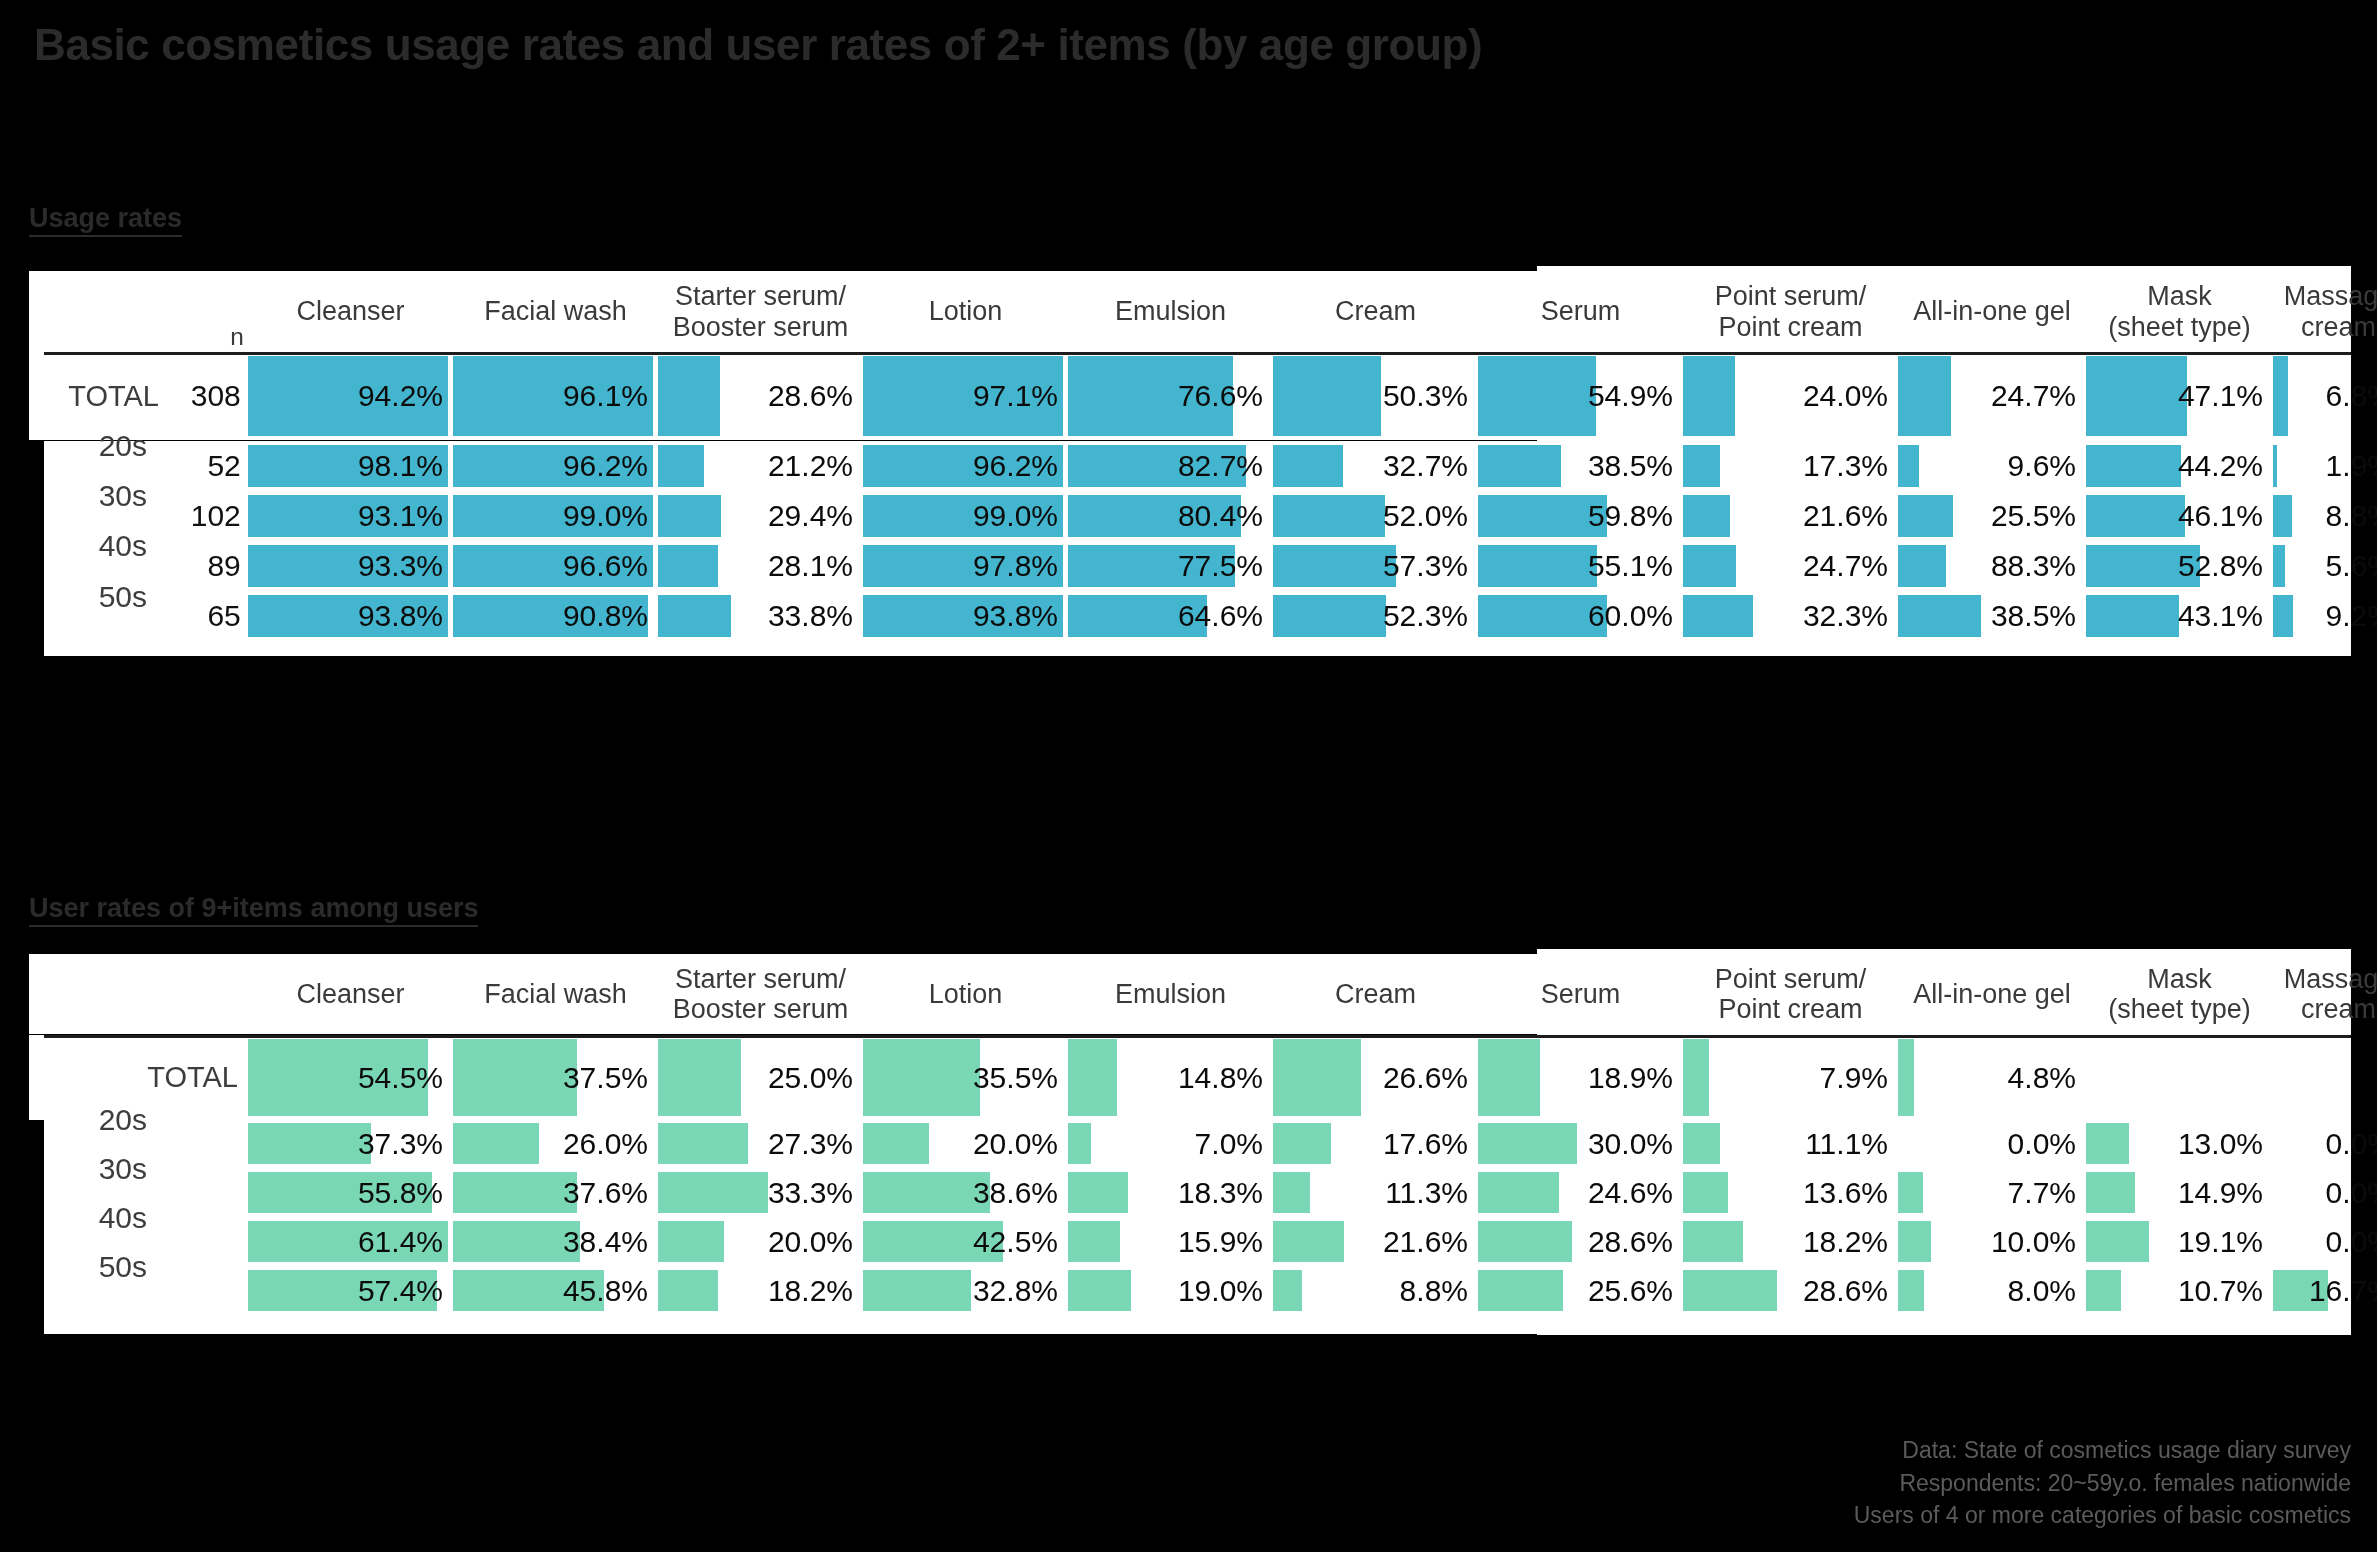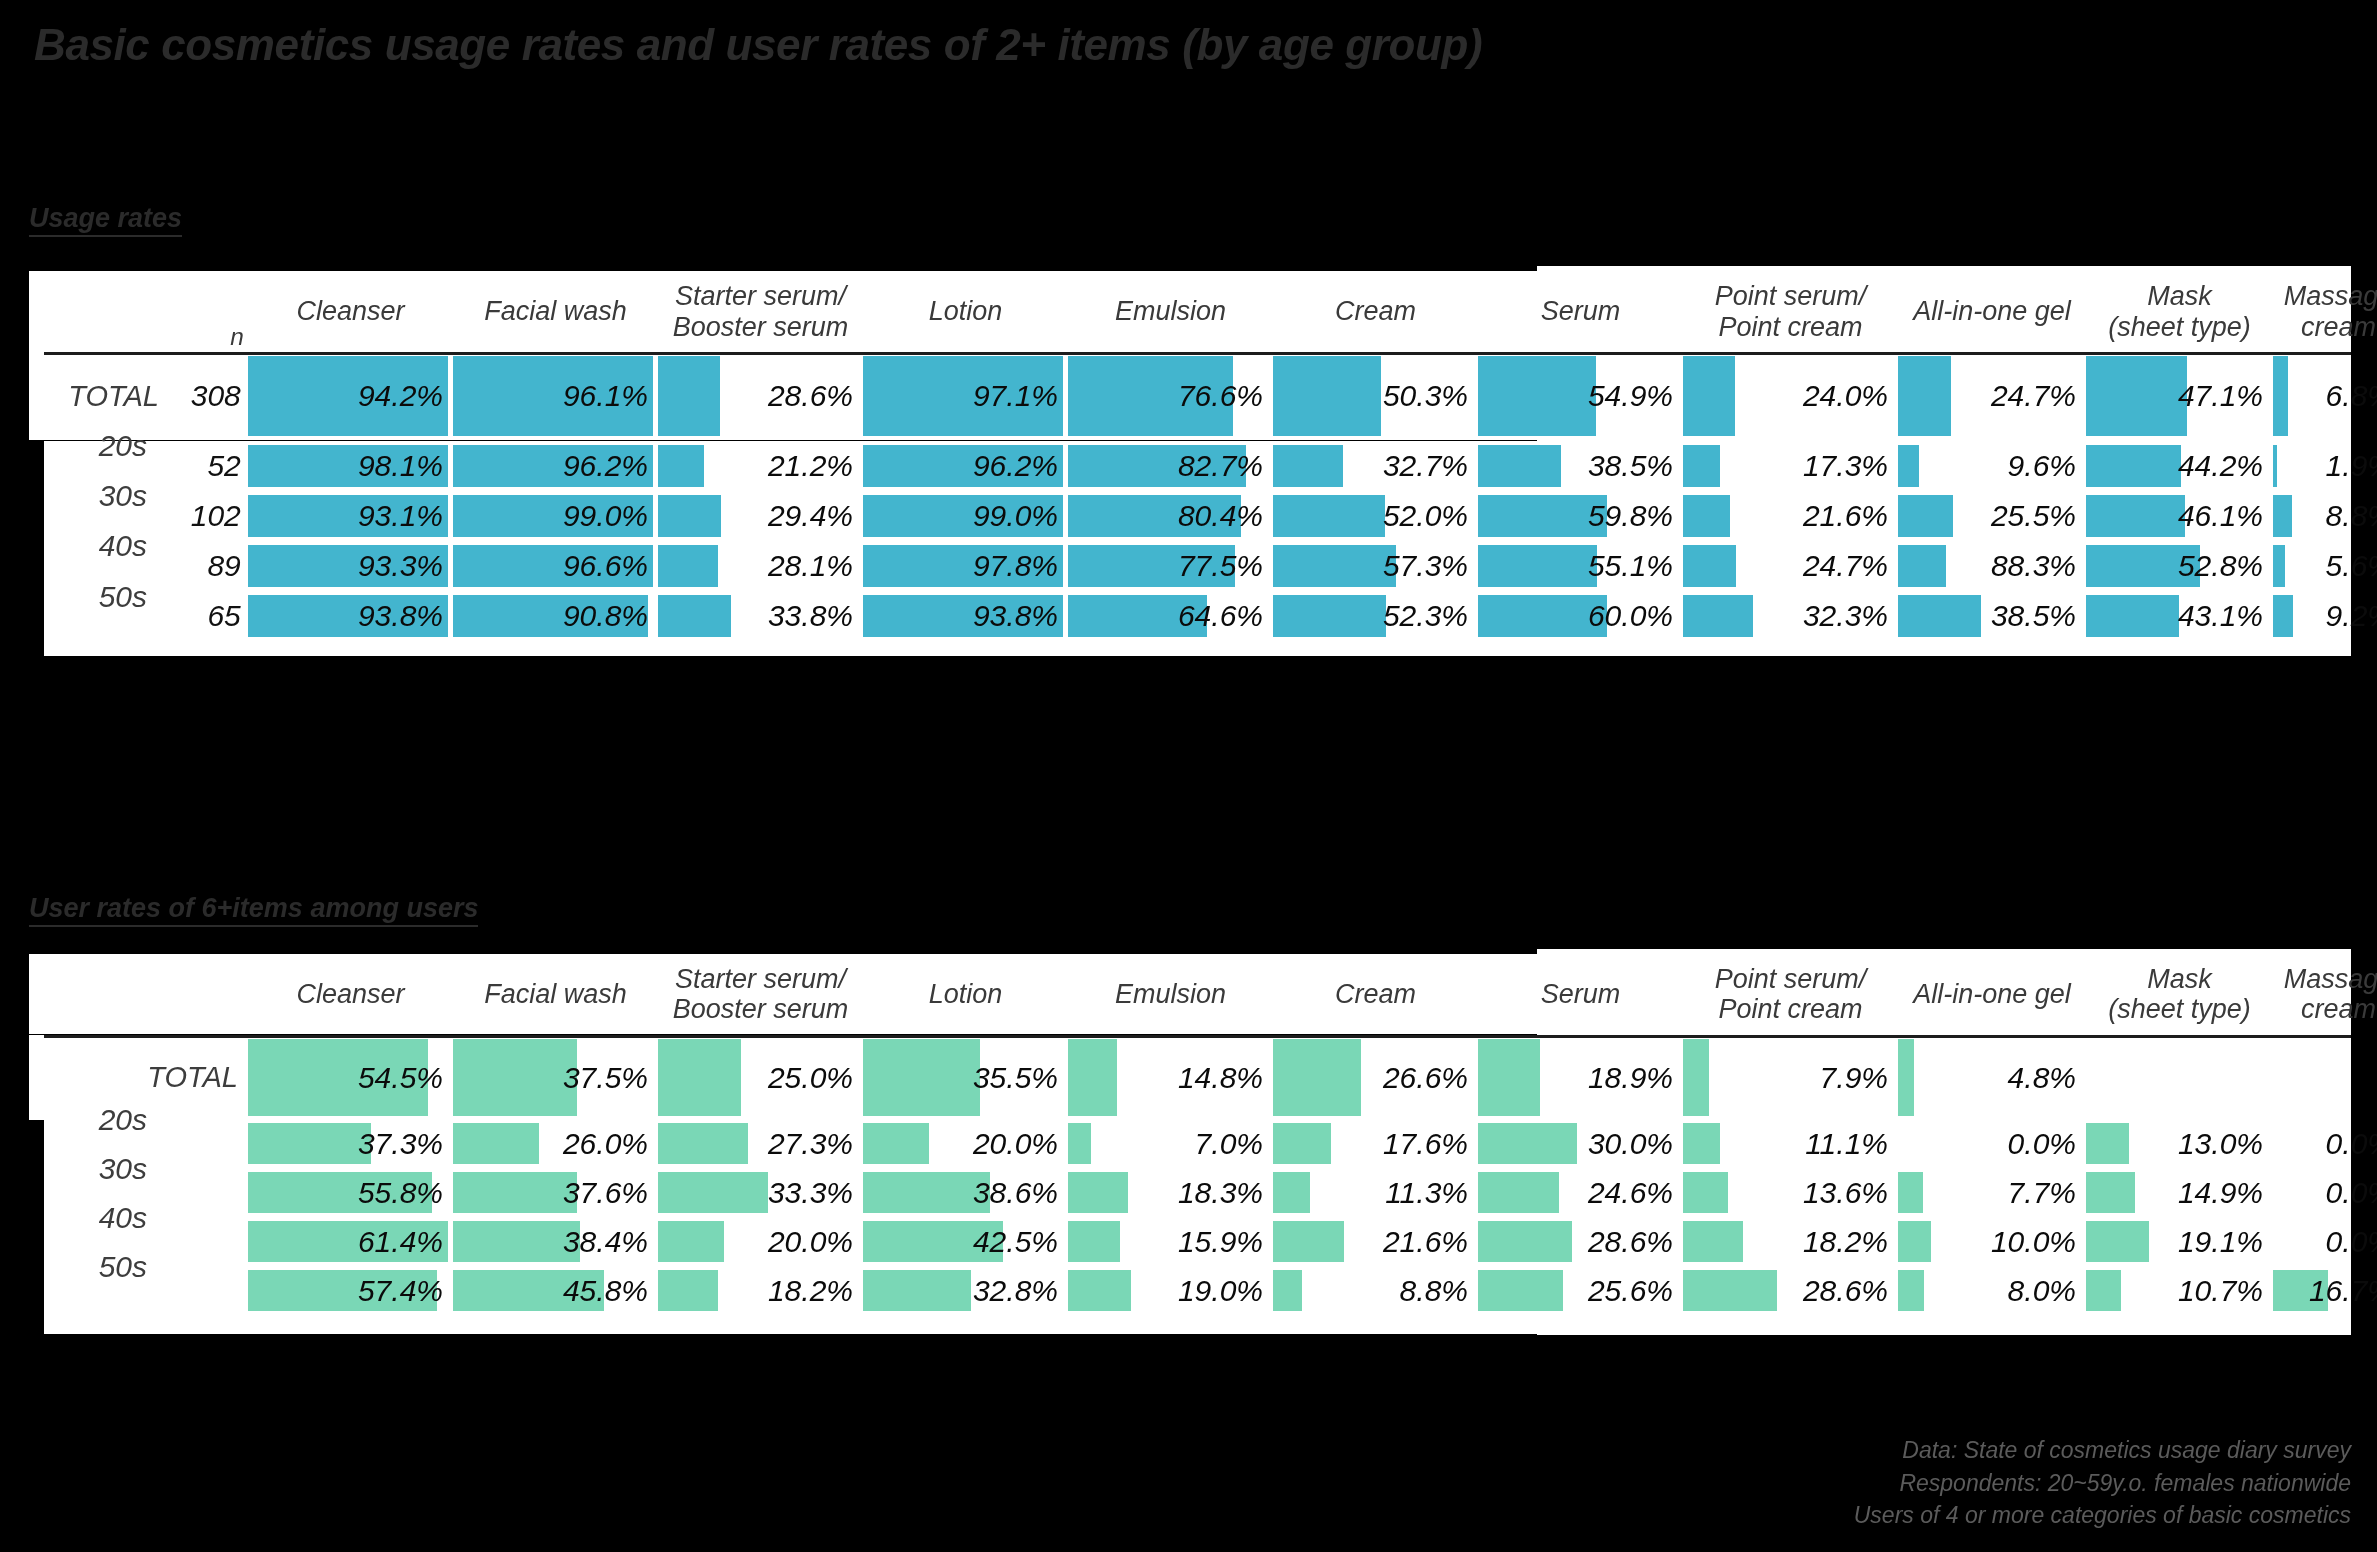--- a/index.html
+++ b/index.html
@@ -1,21 +1,21 @@
 <!DOCTYPE html>
 <html style="font-size:11.5px"><head>
 <meta charset="utf-8">
 <style>
   html,body{margin:0;padding:0;background:#000;}
   body{
     width:2377px;height:1552px;position:relative;overflow:hidden;
     font-family:"Liberation Sans", sans-serif;
     -webkit-font-smoothing:antialiased;
   }
-  .root{position:absolute;inset:0;font-style:italic;}
+  .root{position:absolute;inset:0;}
 
   
   #page-title{
     position:absolute;left:34px;top:20px;
     font-size:44px;font-weight:bold;color:#2b2b2b;
     letter-spacing:-0.4px;white-space:nowrap;
   }
 
   
   .section-head{
@@ -379,21 +379,21 @@
       </div>
     </div>
 
   <div class="agecol" id="t1-ages" style="left:29px;top:271px;height:385px;">
       <div class="ag" style="top: 158px;">20s</div>
       <div class="ag" style="top: 208px;">30s</div>
       <div class="ag" style="top: 258px;">40s</div>
       <div class="ag" style="top: 309px;">50s</div>
     </div>
 
-  <div class="section-head" id="head-userrates">User rates of 6+items among users</div>
+  <div class="section-head" id="head-userrates">User rates of 9+items among users</div>
 
   <div class="panel" style="left:29px;top:954px;width:1514px;height:80px;"></div>
   <div class="panel" style="left:29px;top:1035px;width:1514px;height:85px;"></div>
   <div class="panel" style="left:44px;top:1119px;width:1498px;height:215px;"></div>
   <div class="panel" style="left:1537px;top:949px;width:814px;height:386px;"></div>
 
   <div class="rule" style="left:44px;top:1035px;width:2307px;"></div>
 
   <div class="table t2" id="t2-head" style="left:29px;top:954px;width:2349px;height:80px;">
     <div class="hdr"></div>

